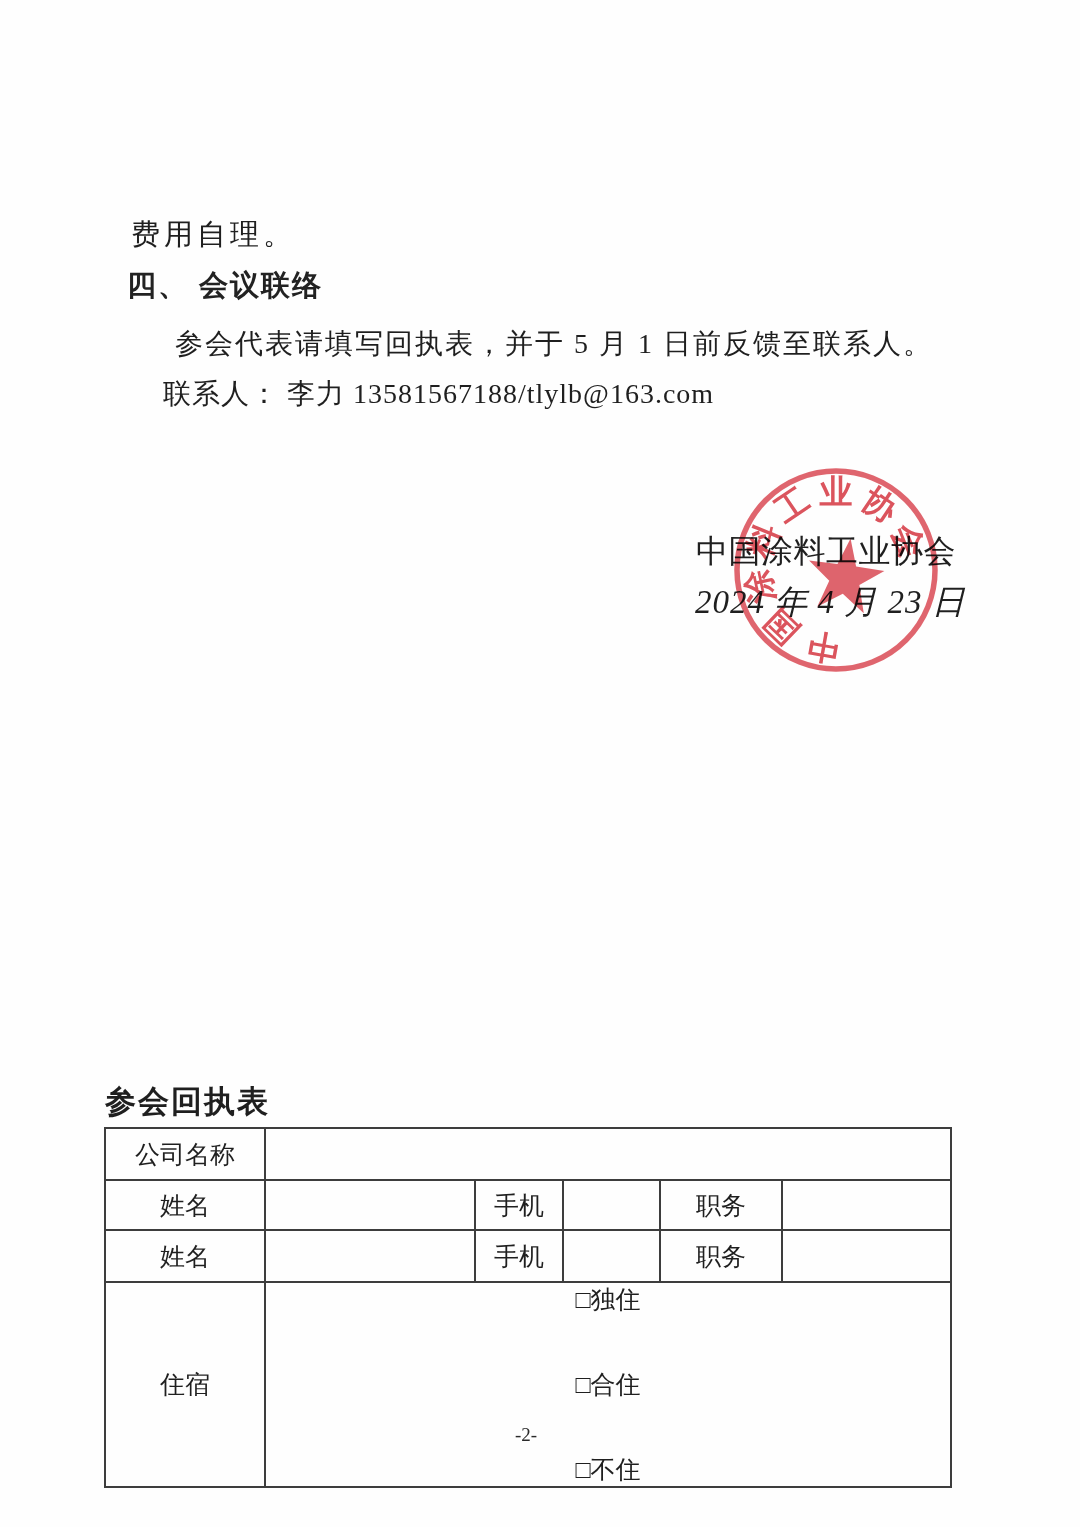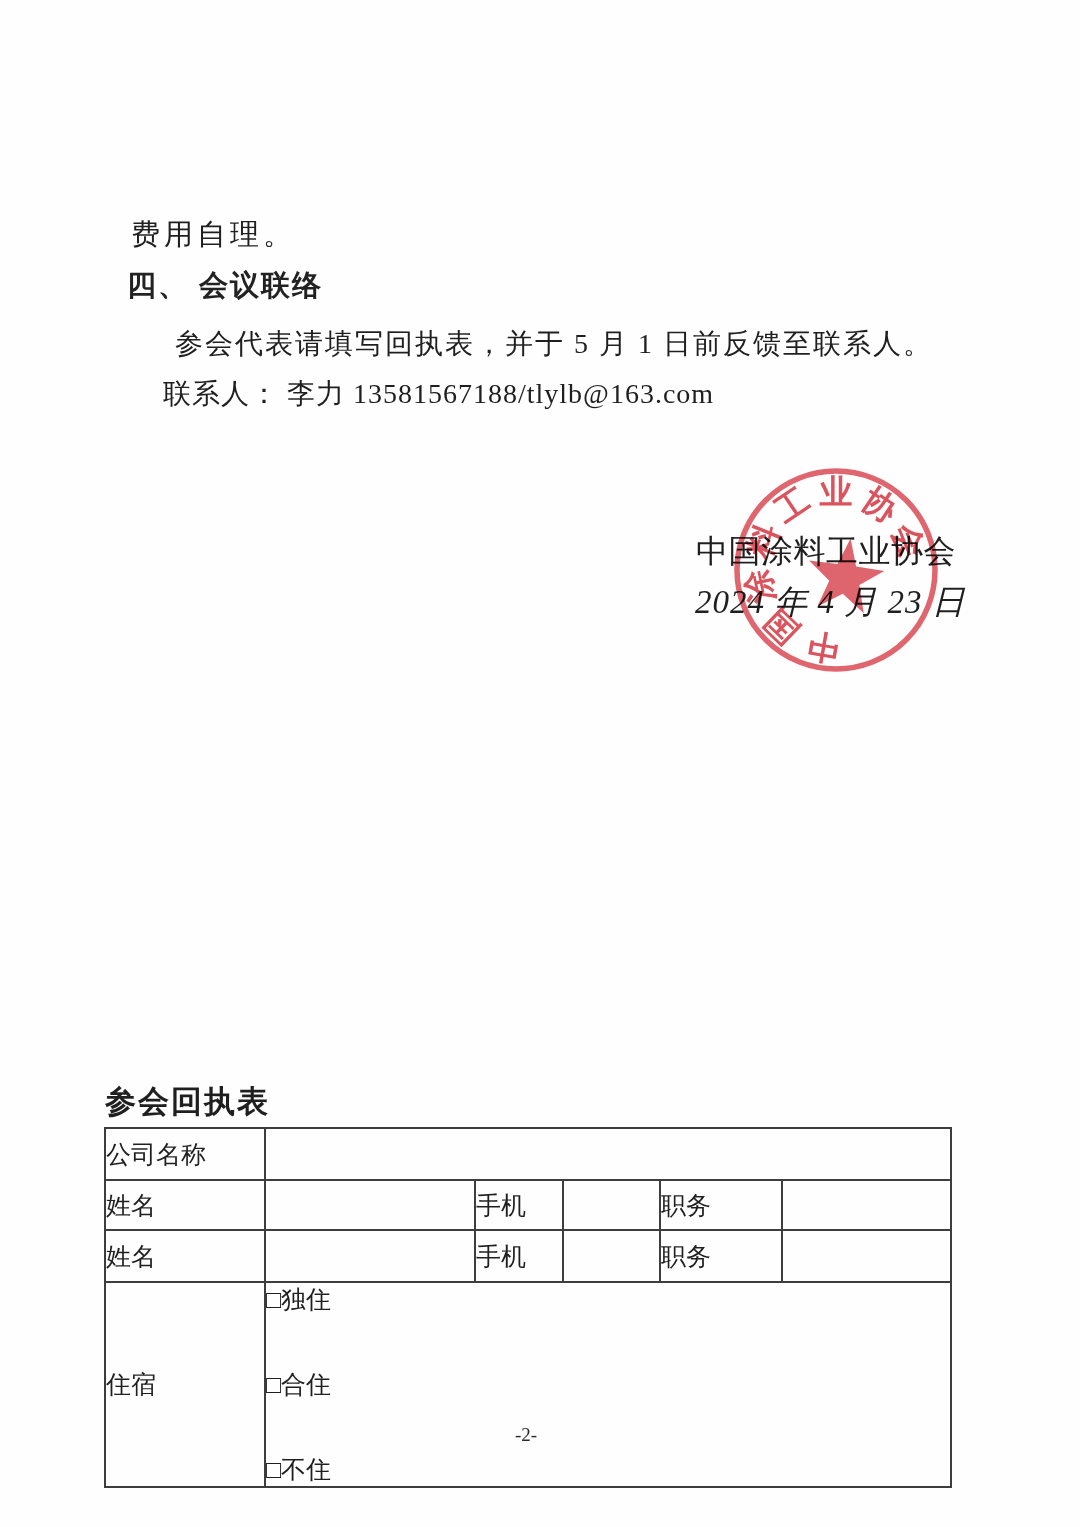--- a/index.html
+++ b/index.html
@@ -88,20 +88,21 @@
     position: absolute;
     left: 104px; top: 1127px;
     border-collapse: collapse;
     table-layout: fixed;
     width: 846px;
     font-size: 25px;
     color: #1f1f1f;
   }
   table.reply-form td {
     border: 2px solid #3d3d3d;
+    text-align: center;
     vertical-align: middle;
     padding: 0;
     overflow: hidden;
   }
   .lodging-options-wrap {
     display: flex;
     justify-content: center;
     gap: 52px;
     flex-direction: column;
   }

